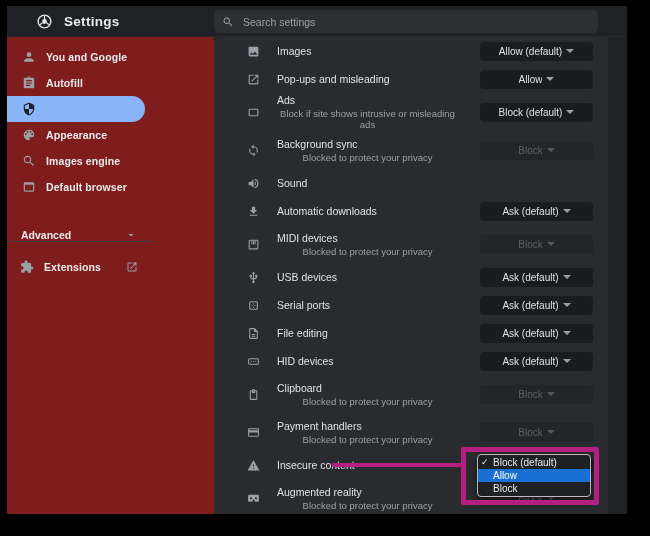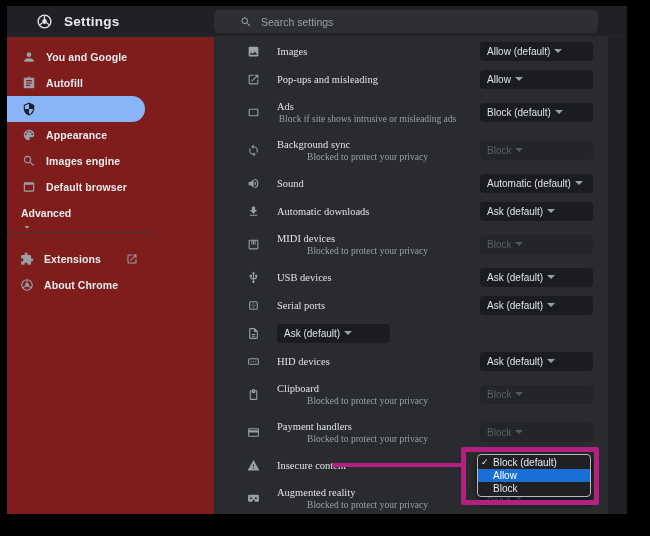--- a/index.html
+++ b/index.html
@@ -5,49 +5,49 @@
   * { margin:0; padding:0; box-sizing:border-box; }
   html,body { width:650px; height:536px; background:#000; font-family:"Liberation Sans",sans-serif; overflow:hidden; }
   .window { position:absolute; left:7px; top:6px; width:620px; height:508px; background:#202124; overflow:hidden;
             --accent:#8ab4f8; --magenta:#b4207f; --menu-blue:#1a6fd4; }
   
   .header { height:31px; background:#202124; position:relative; display:flex; align-items:center; border-bottom:1px solid #28292c; }
   .brand { display:flex; align-items:center; gap:11px; padding-left:29px; }
   .brand .logo { color:#dfe1e5; display:flex; }
   .brand h1 { font-size:13.5px; font-weight:700; color:#e8eaed; letter-spacing:.3px; }
   .searchbar { position:absolute; left:207px; top:4px; width:384px; height:23px; background:#2e2f33; border-radius:5px;
-               display:flex; align-items:center; gap:9px; padding-left:26px; }
+               display:flex; align-items:center; gap:9px; padding-left:8px; }
   .searchbar .sicon { color:#9aa0a6; display:flex; }
   .searchbar .ph { color:#9aa0a6; font-size:10.5px; }
   
   .bodyrow { display:flex; height:477px; }
   .sidebar { width:207px; background:#7f1d1d; padding-top:7px; flex:none; }
   .nav-item { height:26px; display:flex; align-items:center; padding-left:14px; cursor:pointer; }
   .nav-item .nicon { width:15px; height:15px; color:#9aa0a6; display:flex; align-items:center; justify-content:center; flex:none; }
   .nav-item .nlabel { margin-left:10px; color:#e8eaed; font-size:10.5px; font-weight:600; letter-spacing:.1px; }
   .nav-item.active { width:138px; background:var(--accent); border-radius:0 13px 13px 0; }
   .nav-item.active .nicon, .nav-item.active .nlabel { color:#202124; }
   .nav-item .trail { margin-left:auto; color:#9aa0a6; display:flex; }
   .nav-item.footer-item { width:138px; padding-right:7px;padding-left:12px; }
-  .advanced-row { margin-top:7px; height:26px; width:138px; display:flex; align-items:flex-start; justify-content:space-between;
-                  padding:0 8px 0 14px; cursor:pointer;flex-direction:column; }
+  .advanced-row { margin-top:15px; height:26px; width:138px; display:flex; align-items:flex-end; justify-content:space-between;
+                  padding:0 8px 0 14px; cursor:pointer; }
   .advanced-row .nlabel { color:#e8eaed; font-size:10.5px; font-weight:600; }
   .advanced-row .chev { color:#9aa0a6; display:flex; }
   .nav-divider { width:146px; border-bottom:1px solid #3c4043; margin-top:0; }
   .nav-footer { margin-top:12px; }
   
   .card { width:394px; background:#2a2b2e; flex:none; }
   .perm-row { display:flex; align-items:center; padding:0 15px 0 32px; height:28px; position:relative; }
   .perm-row.double { height:38px; }
   .row-icon { width:14px; height:14px; color:#9aa0a6; flex:none; margin-right:17px; display:flex; align-items:center; justify-content:center; }
-  .row-text { flex:1; min-width:0; padding-right:22px;font-family:Liberation Serif, serif; }
+  .row-text { flex:1; min-width:0; padding-right:22px; }
   .row-label { color:#e0e2e6; font-size:10.5px; }
   .row-sub { color:#9aa0a6; font-size:9.5px; margin-top:2px;text-align:center; }
   .select { width:113px; height:19px; background:#1b1c1f; border-radius:4px; display:flex; align-items:center;
-            justify-content:flex-start; padding:0 7px; flex:none; cursor:pointer; }
+            justify-content:center; padding:0 7px; flex:none; cursor:pointer; }
   .select .sval { color:#dfe2e6; font-size:10px; white-space:nowrap; overflow:hidden; }
   .select .chevron { width:0; height:0; border-left:4px solid transparent; border-right:4px solid transparent;
                      border-top:4px solid #9aa0a6; flex:none; margin-left:4px; }
   .select.disabled { background:#242528; }
   .select.disabled .sval { color:#5c6064; }
   .select.disabled .chevron { border-top-color:#55585c; }
   
   .menu-popup { position:absolute; left:263px; top:3px; width:114px; background:#1f2022; border:1px solid #b8bbbf;
                 border-radius:4px; z-index:10; box-shadow:0 2px 6px rgba(0,0,0,.6); padding:1px 0; }
   .menu-option { position:relative; height:13px; display:flex; align-items:center; padding-left:15px;
@@ -151,30 +151,20 @@
                 <path d="M20.5 11H19V7a2 2 0 0 0-2-2h-4V3.5a2.5 2.5 0 0 0-5 0V5H4a2 2 0 0 0-2 2v3.8h1.5a2.7 2.7 0 0 1 0 5.4H2V20a2 2 0 0 0 2 2h3.8v-1.5a2.7 2.7 0 0 1 5.4 0V22H17a2 2 0 0 0 2-2v-4h1.5a2.5 2.5 0 0 0 0-5z"></path>
               </svg>
             </span>
     <span class="nlabel">Extensions</span>
   <span class="trail">
               <svg viewBox="0 0 24 24" width="12" height="12" fill="currentColor">
                 <path d="M19 19H5V5h7V3H5a2 2 0 0 0-2 2v14a2 2 0 0 0 2 2h14a2 2 0 0 0 2-2v-7h-2zM14 3v2h3.59l-9.83 9.83 1.41 1.41L19 6.41V10h2V3z"></path>
               </svg>
             </span>
           </div>
-          <div class="nav-item footer-item">
-    <span class="nicon">
-              <svg viewBox="0 0 24 24" width="14" height="14" fill="currentColor">
-                <circle cx="12" cy="12" r="9" fill="none" stroke="currentColor" stroke-width="2"></circle>
-                <circle cx="12" cy="12" r="3.4"></circle>
-                <path d="M12 3.5V9M5 16.8l4.2-2.9M19 16.8l-4.2-2.9" stroke="currentColor" stroke-width="1.8" fill="none"></path>
-              </svg>
-            </span>
-    <span class="nlabel">About Chrome</span>
-  </div>
         </div>
     </nav>
     <main class="card">
       <div id="perm-list">
           <div class="perm-row">
     <span class="row-icon">
               <svg viewBox="0 0 24 24" width="13" height="13" fill="currentColor">
                 <path d="M21 19V5a2 2 0 0 0-2-2H5a2 2 0 0 0-2 2v14a2 2 0 0 0 2 2h14a2 2 0 0 0 2-2zM8.5 13.5l2.5 3.01L14.5 12l4.5 6H5z"></path>
               </svg>
             </span>
@@ -234,24 +224,20 @@
   </div>
           <div class="perm-row">
     <span class="row-icon">
               <svg viewBox="0 0 24 24" width="13" height="13" fill="currentColor">
                 <path d="M3 9v6h4l5 5V4L7 9zm13.5 3A4.5 4.5 0 0 0 14 7.97v8.05A4.47 4.47 0 0 0 16.5 12zM14 3.23v2.06a7 7 0 0 1 0 13.42v2.06a9 9 0 0 0 0-17.54z"></path>
               </svg>
             </span>
     <div class="row-text">
       <div class="row-label">Sound</div>
 
-    </div>
-    <div class="select">
-      <span class="sval">Automatic (default)</span>
-      <span class="chevron"></span>
     </div>
   </div>
           <div class="perm-row">
     <span class="row-icon">
               <svg viewBox="0 0 24 24" width="13" height="13" fill="currentColor">
                 <path d="M19 9h-4V3H9v6H5l7 7zM5 18v2h14v-2z"></path>
               </svg>
             </span>
     <div class="row-text">
       <div class="row-label">Automatic downloads</div>
@@ -311,20 +297,24 @@
       <span class="sval">Ask (default)</span>
       <span class="chevron"></span>
     </div>
   </div>
           <div class="perm-row">
     <span class="row-icon">
               <svg viewBox="0 0 24 24" width="13" height="13" fill="currentColor">
                 <path d="M14 2H6a2 2 0 0 0-2 2v16a2 2 0 0 0 2 2h12a2 2 0 0 0 2-2V8zm4 18H6V4h7v5h5zM9 13h6v1.8H9zm0 3h6v1.8H9z"></path>
               </svg>
             </span>
+    <div class="row-text">
+      <div class="row-label">File editing</div>
+
+    </div>
     <div class="select">
       <span class="sval">Ask (default)</span>
       <span class="chevron"></span>
     </div>
   </div>
           <div class="perm-row">
     <span class="row-icon">
               <svg viewBox="0 0 24 24" width="13" height="13" fill="currentColor">
                 <rect x="3" y="7" width="18" height="10" rx="2" fill="none" stroke="currentColor" stroke-width="2"></rect>
                 <circle cx="8" cy="12" r="1.1"></circle>

